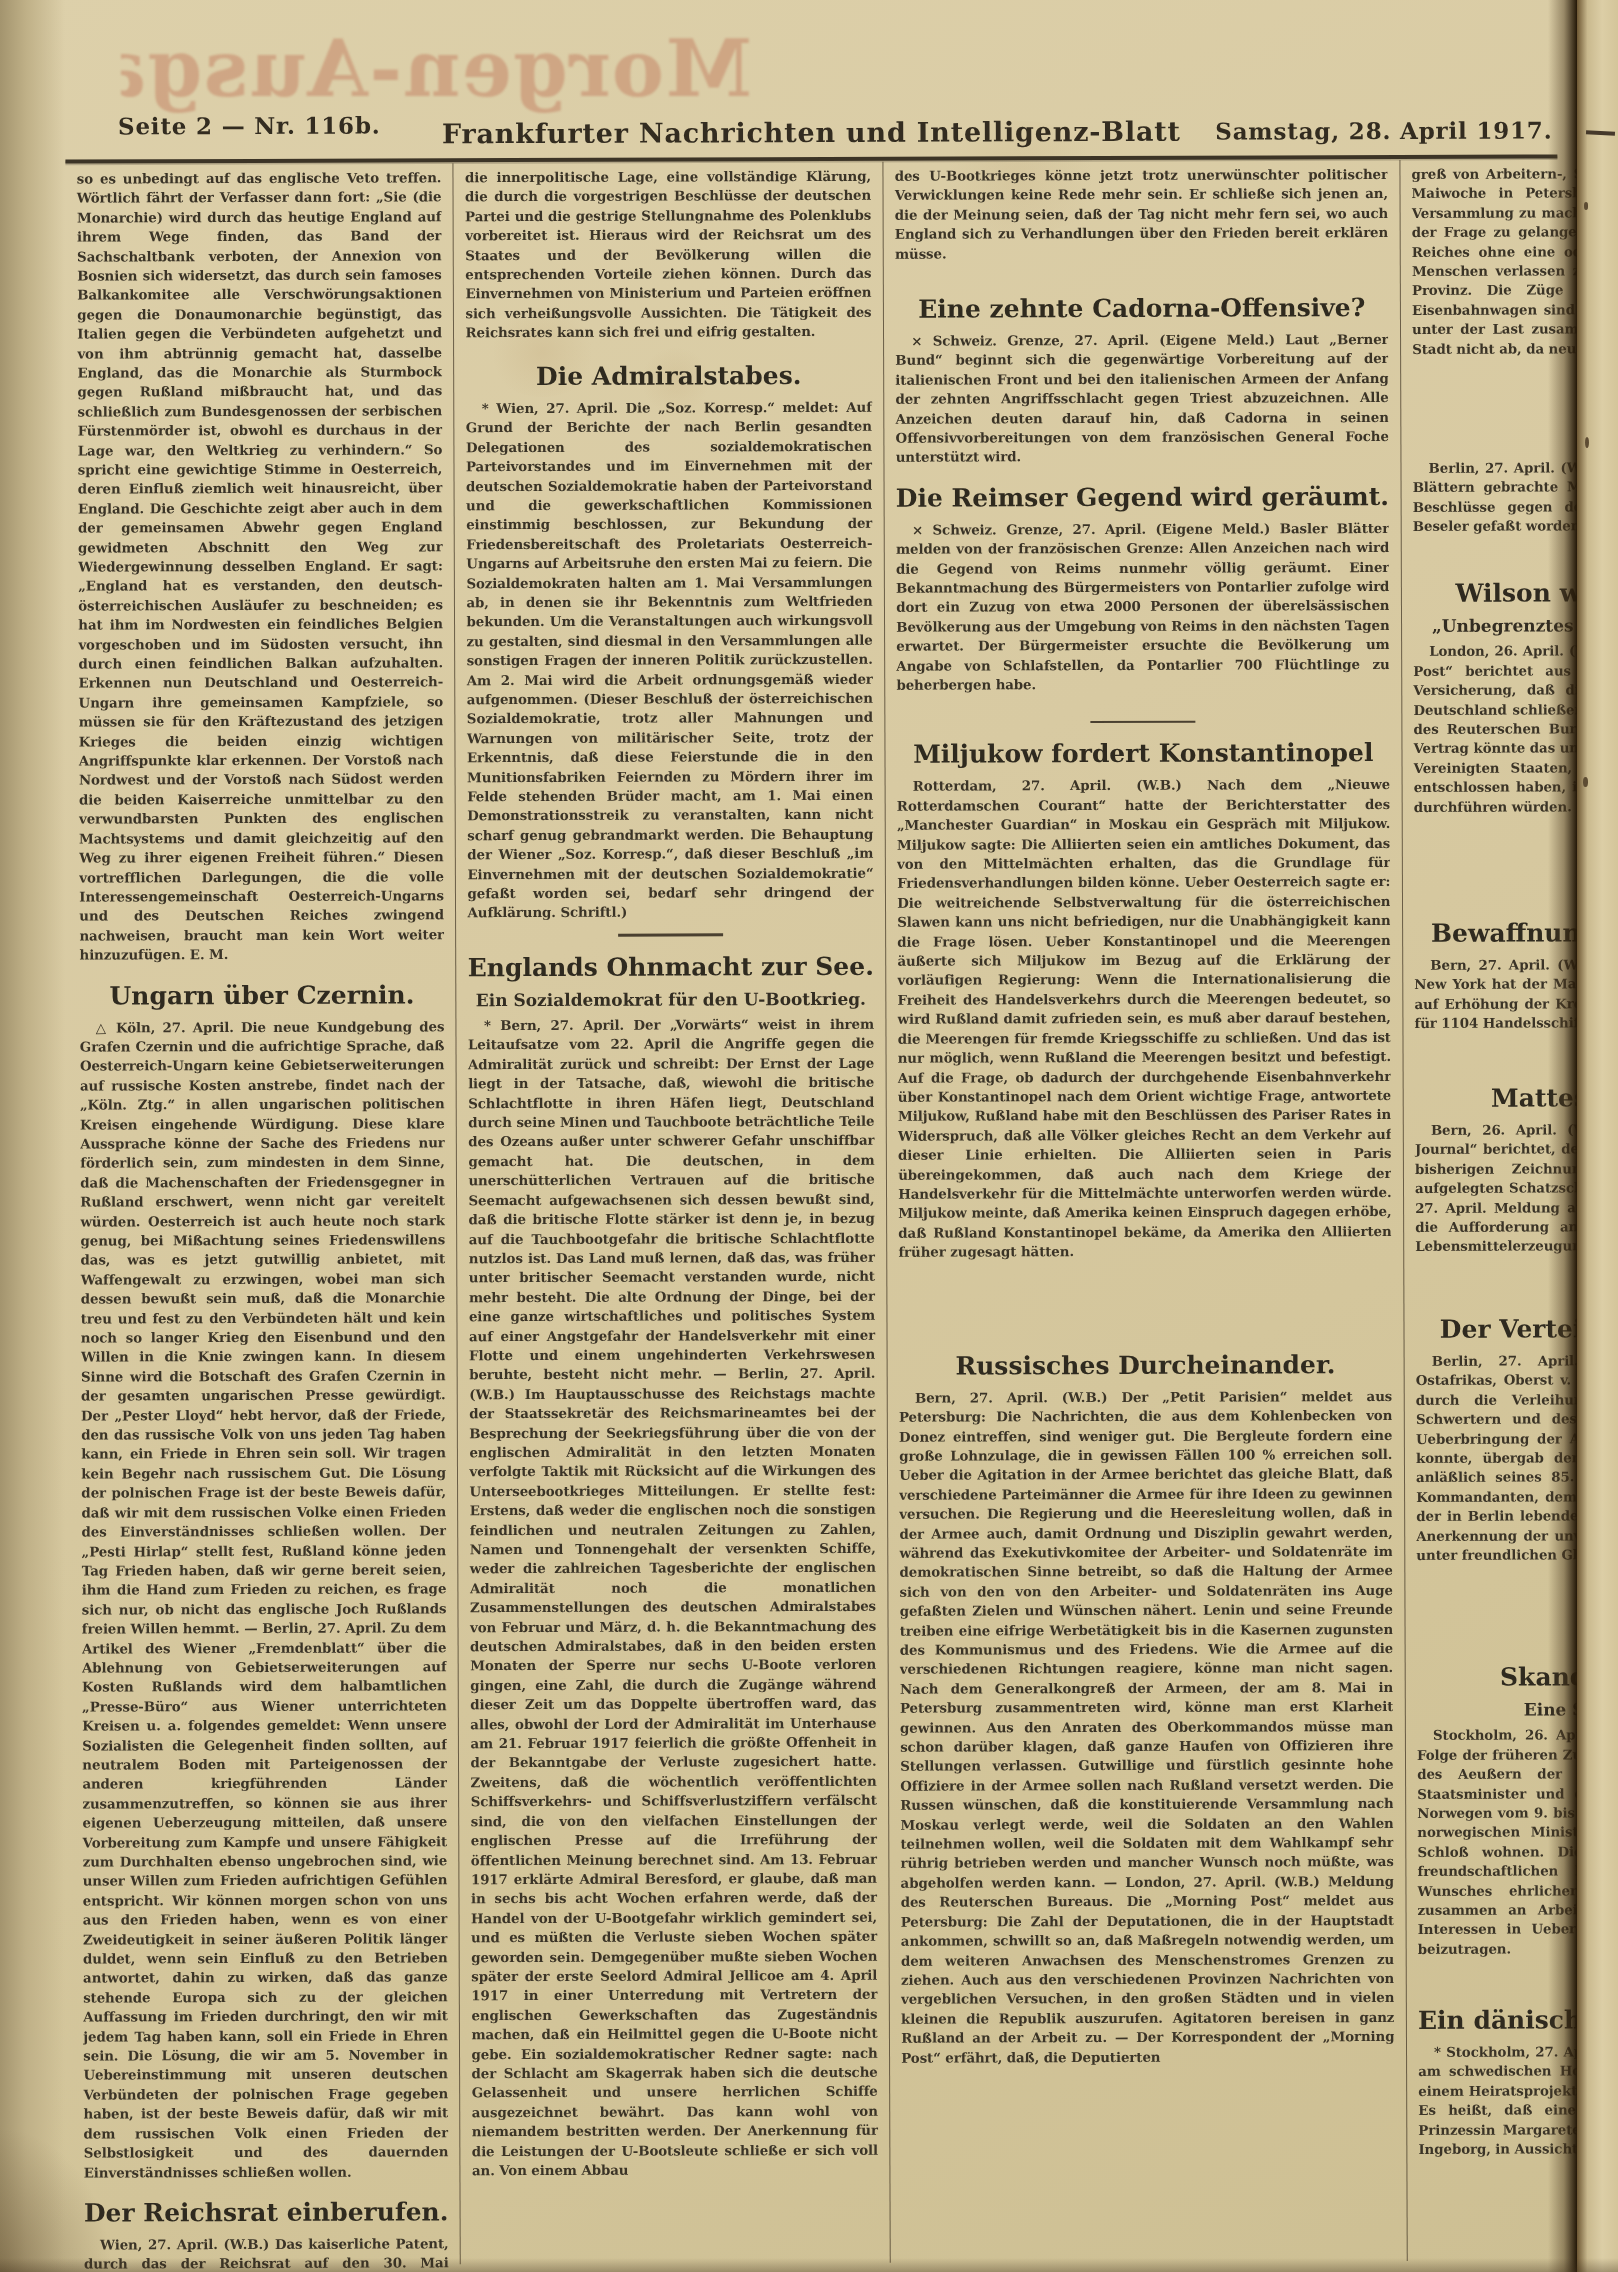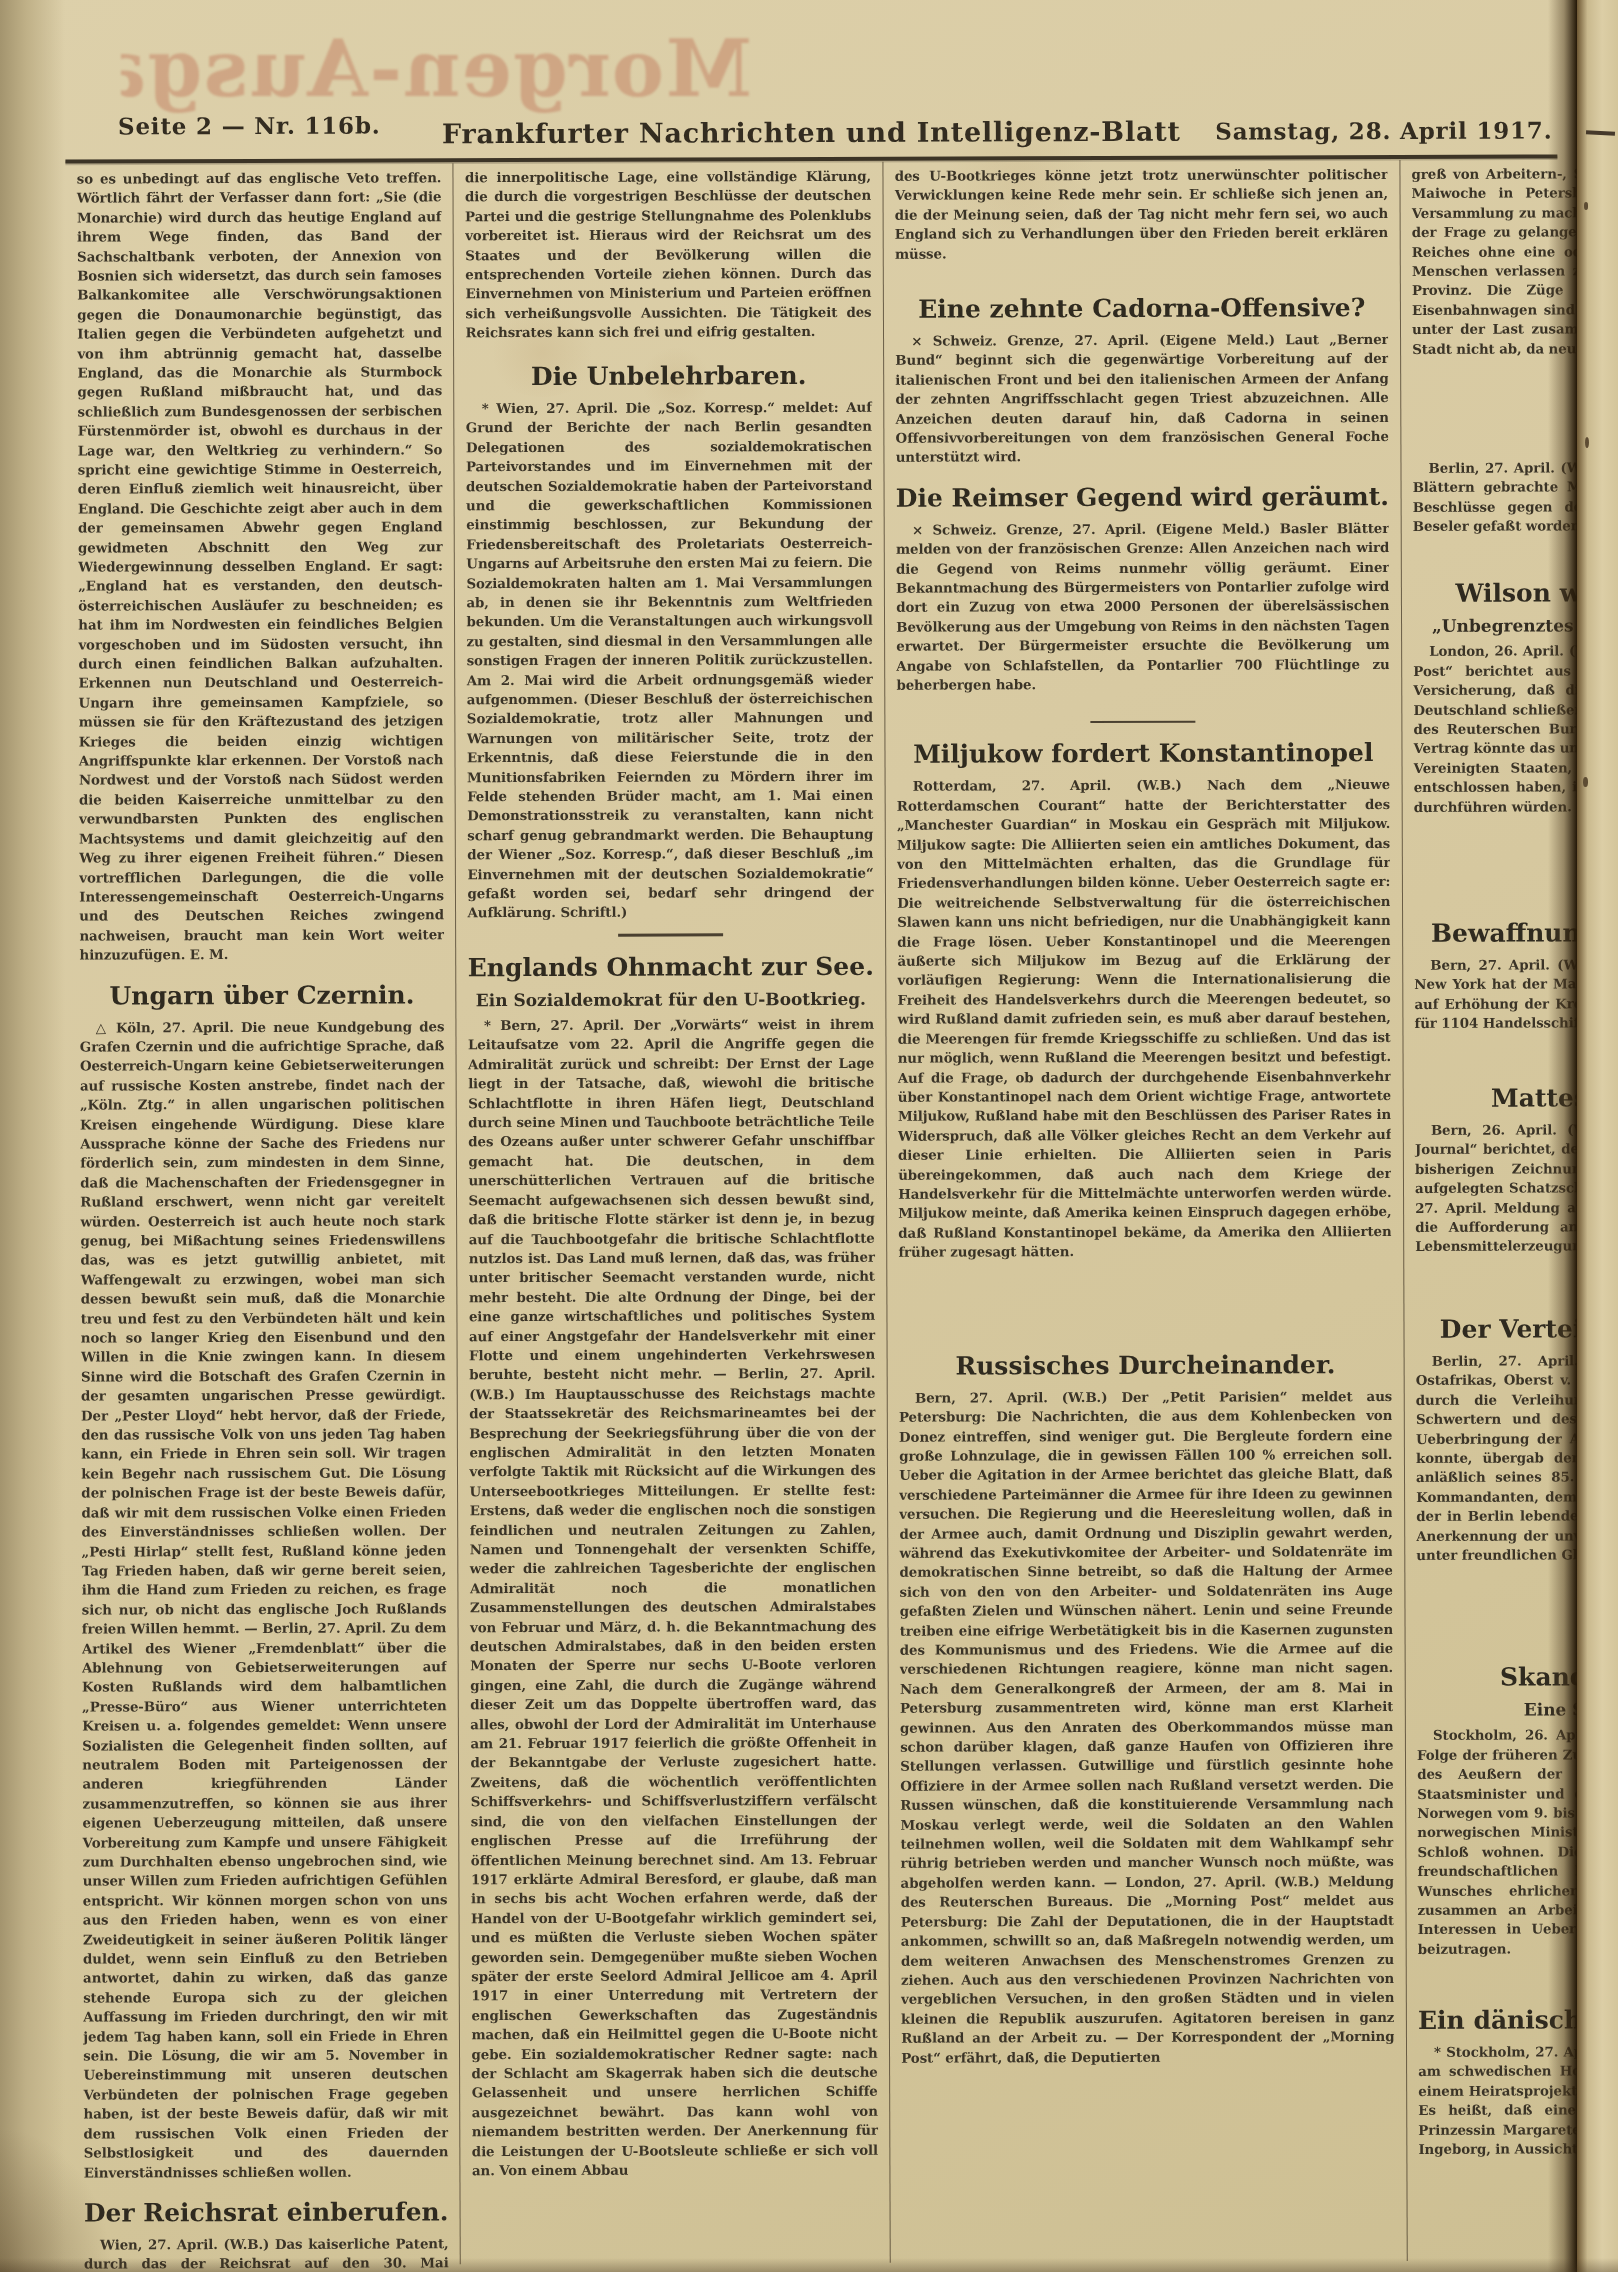--- a/index.html
+++ b/index.html
@@ -83,21 +83,21 @@
           <div class="hl"><span class="headline">Der Reichsrat einberufen.</span></div>
           <p class="body">Wien, 27. April. (W.B.) Das kaiserliche Patent, durch das der Reichsrat auf den 30. Mai einberufen wird, wird morgen veröffentlicht werden. — Wien, 26. April. (W.B.) Wie das „Neue Wien. Abendbl.“ erfährt, werden morgen die Rücktrittsanerbieten der Minister von Bärenreither, Urban und Bobrzynski veröffentlicht werden. Damit erschöpft</p>
         </div>
       </div>
 
       <div class="col">
         <div class="art" style="min-height:178px">
           <p class="body cont">die innerpolitische Lage, eine vollständige Klärung, die durch die vorgestrigen Beschlüsse der deutschen Partei und die gestrige Stellungnahme des Polenklubs vorbereitet ist. Hieraus wird der Reichsrat um des Staates und der Bevölkerung willen die entsprechenden Vorteile ziehen können. Durch das Einvernehmen von Ministerium und Parteien eröffnen sich verheißungsvolle Aussichten. Die Tätigkeit des Reichsrates kann sich frei und eifrig gestalten.</p>
         </div>
         <div class="art" style="min-height:567px">
-          <div class="hl"><span class="headline">Die Unbelehrbaren.</span></div>
+          <div class="hl"><span class="headline">Die Admiralstabes.</span></div>
           <p class="body">* Wien, 27. April. Die „Soz. Korresp.“ meldet: Auf Grund der Berichte der nach Berlin gesandten Delegationen des sozialdemokratischen Parteivorstandes und im Einvernehmen mit der deutschen Sozialdemokratie haben der Parteivorstand und die gewerkschaftlichen Kommissionen einstimmig beschlossen, zur Bekundung der Friedensbereitschaft des Proletariats Oesterreich-Ungarns auf Arbeitsruhe den ersten Mai zu feiern. Die Sozialdemokraten halten am 1. Mai Versammlungen ab, in denen sie ihr Bekenntnis zum Weltfrieden bekunden. Um die Veranstaltungen auch wirkungsvoll zu gestalten, sind diesmal in den Versammlungen alle sonstigen Fragen der inneren Politik zurückzustellen. Am 2. Mai wird die Arbeit ordnungsgemäß wieder aufgenommen. (Dieser Beschluß der österreichischen Sozialdemokratie, trotz aller Mahnungen und Warnungen von militärischer Seite, trotz der Erkenntnis, daß diese Feierstunde die in den Munitionsfabriken Feiernden zu Mördern ihrer im Felde stehenden Brüder macht, am 1. Mai einen Demonstrationsstreik zu veranstalten, kann nicht scharf genug gebrandmarkt werden. Die Behauptung der Wiener „Soz. Korresp.“, daß dieser Beschluß „im Einvernehmen mit der deutschen Sozialdemokratie“ gefaßt worden sei, bedarf sehr dringend der Aufklärung. Schriftl.)</p>
         </div>
         <div class="art">
           <div class="sep"></div>
           <div class="hl"><span class="headline">Englands Ohnmacht zur See.</span></div>
           <div class="subhl"><span class="subhead">Ein Sozialdemokrat für den U-Bootkrieg.</span></div>
           <p class="body">* Bern, 27. April. Der „Vorwärts“ weist in ihrem Leitaufsatze vom 22. April die Angriffe gegen die Admiralität zurück und schreibt: Der Ernst der Lage liegt in der Tatsache, daß, wiewohl die britische Schlachtflotte in ihren Häfen liegt, Deutschland durch seine Minen und Tauchboote beträchtliche Teile des Ozeans außer unter schwerer Gefahr unschiffbar gemacht hat. Die deutschen, in dem unerschütterlichen Vertrauen auf die britische Seemacht aufgewachsenen sich dessen bewußt sind, daß die britische Flotte stärker ist denn je, in bezug auf die Tauchbootgefahr die britische Schlachtflotte nutzlos ist. Das Land muß lernen, daß das, was früher unter britischer Seemacht verstanden wurde, nicht mehr besteht. Die alte Ordnung der Dinge, bei der eine ganze wirtschaftliches und politisches System auf einer Angstgefahr der Handelsverkehr mit einer Flotte und einem ungehinderten Verkehrswesen beruhte, besteht nicht mehr. — Berlin, 27. April. (W.B.) Im Hauptausschusse des Reichstags machte der Staatssekretär des Reichsmarineamtes bei der Besprechung der Seekriegsführung über die von der englischen Admiralität in den letzten Monaten verfolgte Taktik mit Rücksicht auf die Wirkungen des Unterseebootkrieges Mitteilungen. Er stellte fest: Erstens, daß weder die englischen noch die sonstigen feindlichen und neutralen Zeitungen zu Zahlen, Namen und Tonnengehalt der versenkten Schiffe, weder die zahlreichen Tagesberichte der englischen Admiralität noch die monatlichen Zusammenstellungen des deutschen Admiralstabes von Februar und März, d. h. die Bekanntmachung des deutschen Admiralstabes, daß in den beiden ersten Monaten der Sperre nur sechs U-Boote verloren gingen, eine Zahl, die durch die Zugänge während dieser Zeit um das Doppelte übertroffen ward, das alles, obwohl der Lord der Admiralität im Unterhause am 21. Februar 1917 feierlich die größte Offenheit in der Bekanntgabe der Verluste zugesichert hatte. Zweitens, daß die wöchentlich veröffentlichten Schiffsverkehrs- und Schiffsverlustziffern verfälscht sind, die von den vielfachen Einstellungen der englischen Presse auf die Irreführung der öffentlichen Meinung berechnet sind. Am 13. Februar 1917 erklärte Admiral Beresford, er glaube, daß man in sechs bis acht Wochen erfahren werde, daß der Handel von der U-Bootgefahr wirklich gemindert sei, und es müßten die Verluste sieben Wochen später geworden sein. Demgegenüber mußte sieben Wochen später der erste Seelord Admiral Jellicoe am 4. April 1917 in einer Unterredung mit Vertretern der englischen Gewerkschaften das Zugeständnis machen, daß ein Heilmittel gegen die U-Boote nicht gebe. Ein sozialdemokratischer Redner sagte: nach der Schlacht am Skagerrak haben sich die deutsche Gelassenheit und unsere herrlichen Schiffe ausgezeichnet bewährt. Das kann wohl von niemandem bestritten werden. Der Anerkennung für die Leistungen der U-Bootsleute schließe er sich voll an. Von einem Abbau</p>
         </div>
       </div>
 

